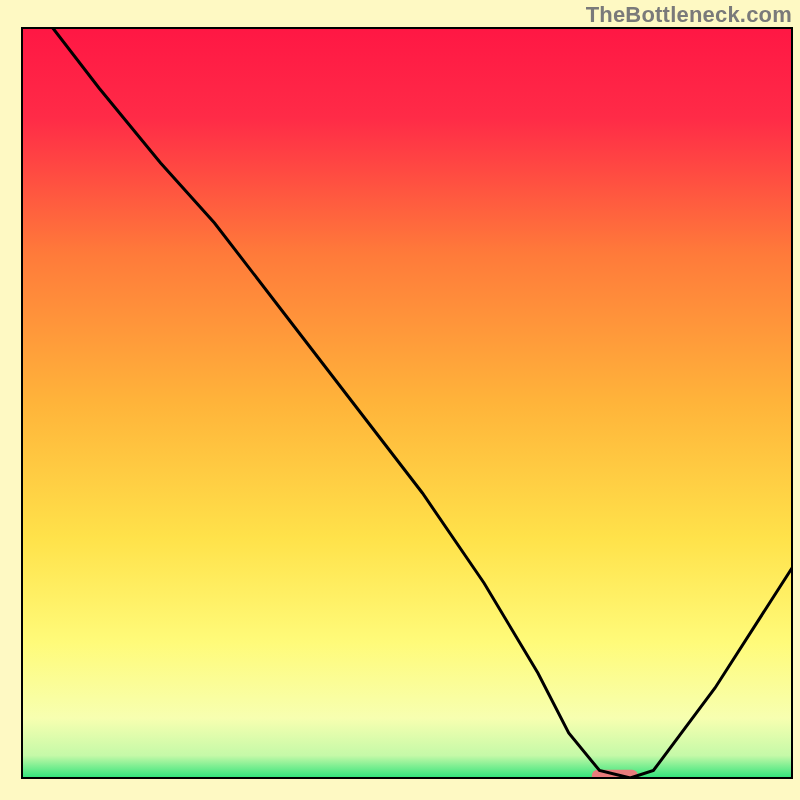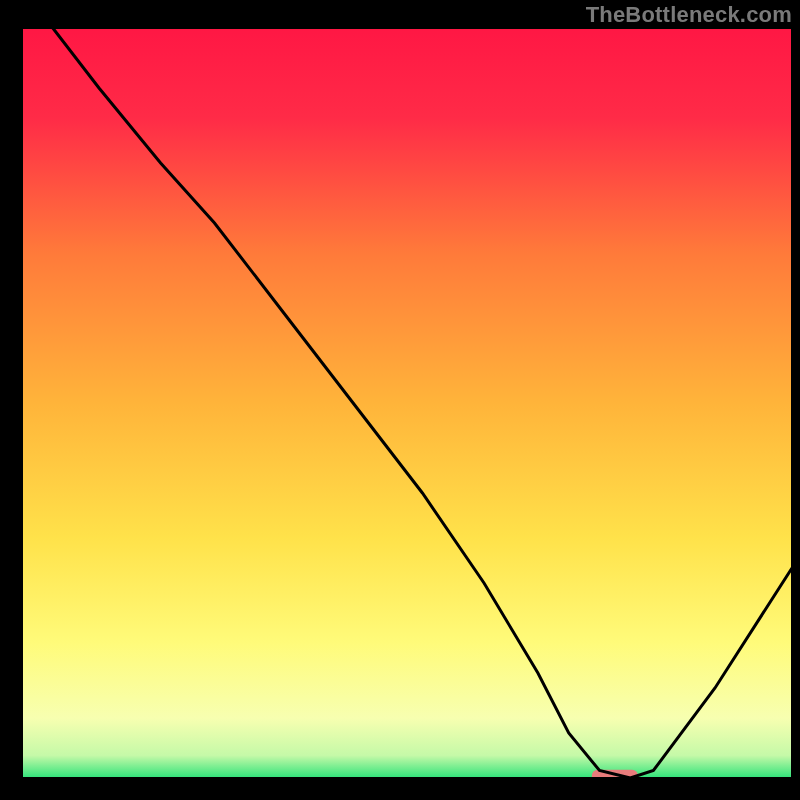--- a/index.html
+++ b/index.html
@@ -7,21 +7,21 @@
     padding: 0;
     width: 800px;
     height: 800px;
     overflow: hidden;
     font-family: Arial, Helvetica, sans-serif;
   }
   .chart-container {
     position: relative;
     width: 800px;
     height: 800px;
-    background: #000000;
+    background: #fef9c3;
   }
   .watermark {
     position: absolute;
     top: 2px;
     right: 8px;
     font-size: 22px;
     font-weight: 600;
     color: #7a7a7a;
     letter-spacing: 0.2px;
     z-index: 30;

